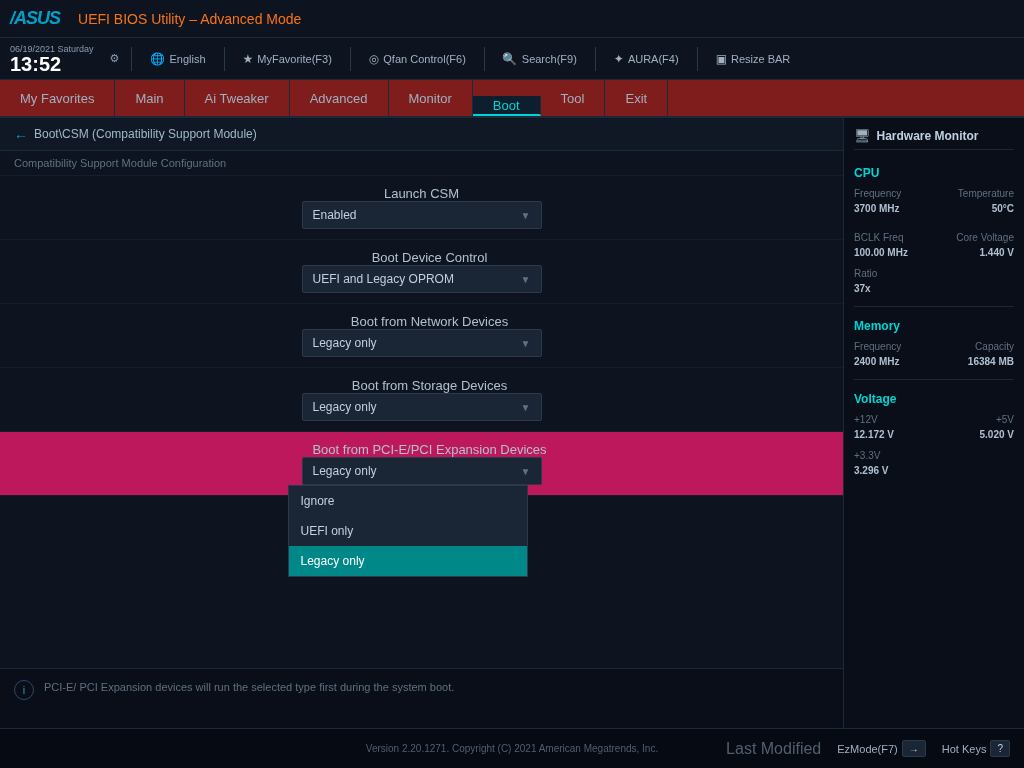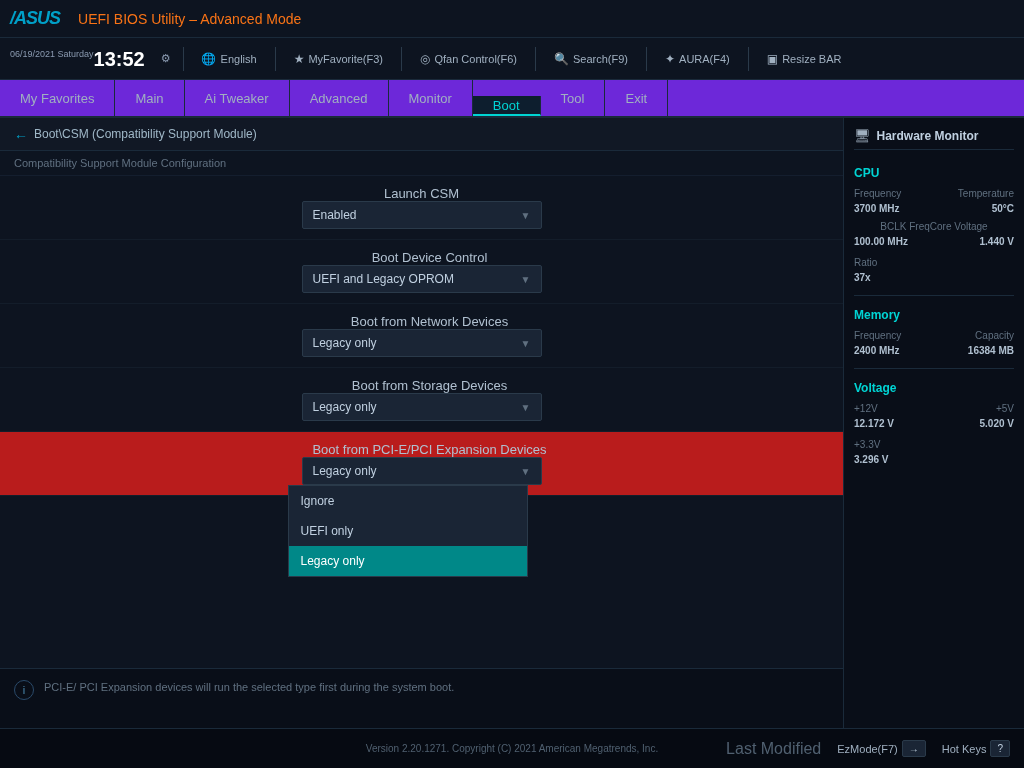--- a/index.html
+++ b/index.html
@@ -70,20 +70,21 @@
       align-items: center;
       padding: 0 10px;
       border-bottom: 1px solid #1a2a3a;
       gap: 8px;
       position: relative;
       z-index: 10;
     }
 
     .datetime {
       display: flex;
+      flex-direction: column;
       margin-right: 8px;
     }
 
     .date-text {
       font-size: 9px;
       color: #8a9ab0;
     }
 
     .time-text {
       font-size: 20px;
@@ -116,21 +117,21 @@
       border-radius: 2px;
     }
 
     .toolbar-btn .icon {
       font-size: 12px;
     }
 
     
     .nav-bar {
       height: 38px;
-      background: #6d28d9;
+      background: #7f1d1d;
       display: flex;
       align-items: stretch;
       border-bottom: 2px solid #1a2a3a;
       position: relative;
       z-index: 10;
     }
 
     .nav-tab {
       display: flex;
       align-items: center;
@@ -396,21 +397,21 @@
       color: #c0d0e0;
       border-radius: 2px;
     }
 
     .last-modified-text {
       font-size: 16px;
       color: #506070;
     }
 
     .setting-row.pcie-row {
-      background: #b91c1c;
+      background: #be185d;
     }
 
     
     .pcie-dropdown-wrapper {
       position: relative;
     }
   </style>
 </head>
 <body>
 
@@ -573,21 +574,21 @@
 
     <div class="hw-section-title">CPU</div>
     <div class="hw-row">
       <span class="hw-label">Frequency</span>
       <span class="hw-label">Temperature</span>
     </div>
     <div class="hw-row">
       <span class="hw-value">3700 MHz</span>
       <span class="hw-value">50°C</span>
     </div>
-    <div class="hw-row" style="margin-top:3px;justify-content:center;">
+    <div class="hw-row" style="margin-top:14px;">
       <span class="hw-label">BCLK Freq</span>
       <span class="hw-label">Core Voltage</span>
     </div>
     <div class="hw-row">
       <span class="hw-value">100.00 MHz</span>
       <span class="hw-value">1.440 V</span>
     </div>
     <div class="hw-row" style="margin-top:6px;">
       <span class="hw-label">Ratio</span>
     </div>

